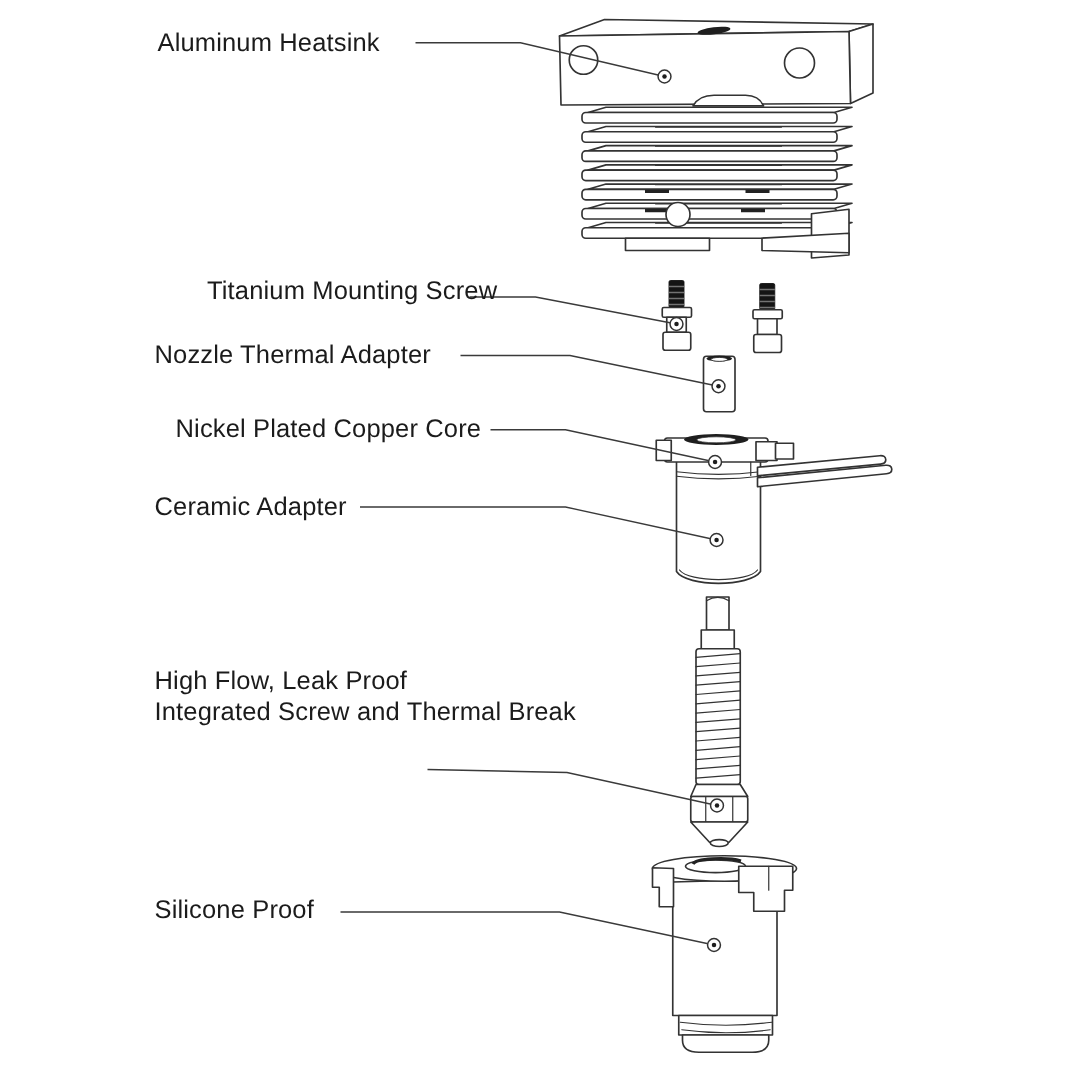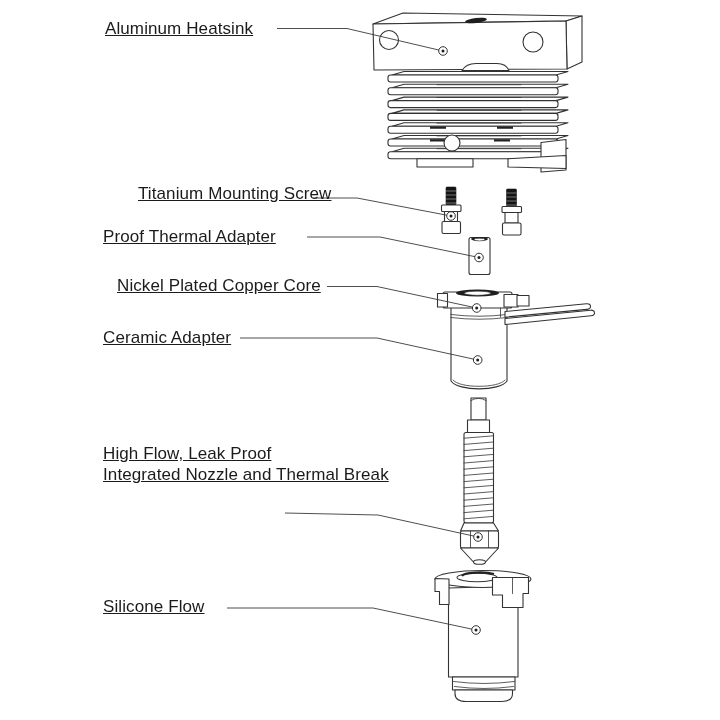--- a/index.html
+++ b/index.html
@@ -1,19 +1,19 @@
 <!DOCTYPE html>
 <html><head>
 <meta charset="utf-8">
 <style>
   html,body{margin:0;padding:0;background:#fff;}
   body{width:720px;height:720px;overflow:hidden;font-family:"Liberation Sans",sans-serif;}
   .stage{position:relative;width:720px;height:720px;background:#fff;}
   .stage svg{position:absolute;left:0;top:0;}
-  .lbl{position:absolute;font-size:17px;line-height:21px;color:#1b1b1b;white-space:nowrap;letter-spacing:.1px;text-decoration:underline;}
+  .lbl{position:absolute;font-size:17px;line-height:21px;color:#1b1b1b;white-space:nowrap;letter-spacing:.1px;}
   
   .wh{fill:#ffffff;stroke:#333333;stroke-width:1.1;stroke-linejoin:round;}
   .ln{fill:none;stroke:#333333;stroke-width:1;stroke-linejoin:round;stroke-linecap:round;}
   .thin{stroke-width:.8;}
   .ldr{fill:none;stroke:#3a3a3a;stroke-width:.9;}
   .dk{fill:#1e1e1e;stroke:none;}
   .blk{fill:#141414;stroke:#141414;stroke-width:.6;}
   .dash{stroke:#222;stroke-width:2.2;fill:none;}
   .studline{stroke:#ffffff;stroke-width:1;opacity:.4;}
 </style>
@@ -163,22 +163,22 @@
         </g>
       <g>
           <circle class="wh" cx="476" cy="630" r="4.3" style="stroke-width:1"></circle>
           <circle class="dk" cx="476" cy="630" r="1.5"></circle>
         </g>
     </g>
   </svg>
 
   <div class="lbl" style="left:105px;top:18px;">Aluminum Heatsink</div>
   <div class="lbl" style="left:118px;top:183px;margin-left:20px;">Titanium Mounting Screw</div>
-  <div class="lbl" style="left:103px;top:226px;">Proof Thermal Adapter</div>
+  <div class="lbl" style="left:103px;top:226px;">Nozzle Thermal Adapter</div>
   <div class="lbl" style="left:117px;top:275px;">Nickel Plated Copper Core</div>
   <div class="lbl" style="left:103px;top:327px;">Ceramic Adapter</div>
   <div class="lbl" style="left:103px;top:443px;">
     <span style="display:block;">High Flow, Leak Proof</span>
-    <span style="display:block;">Integrated Nozzle and Thermal Break</span>
+    <span style="display:block;">Integrated Screw and Thermal Break</span>
   </div>
-  <div class="lbl" style="left:103px;top:596px;">Silicone Flow</div>
+  <div class="lbl" style="left:103px;top:596px;">Silicone Proof</div>
 
 </div>
 
 </body></html>

